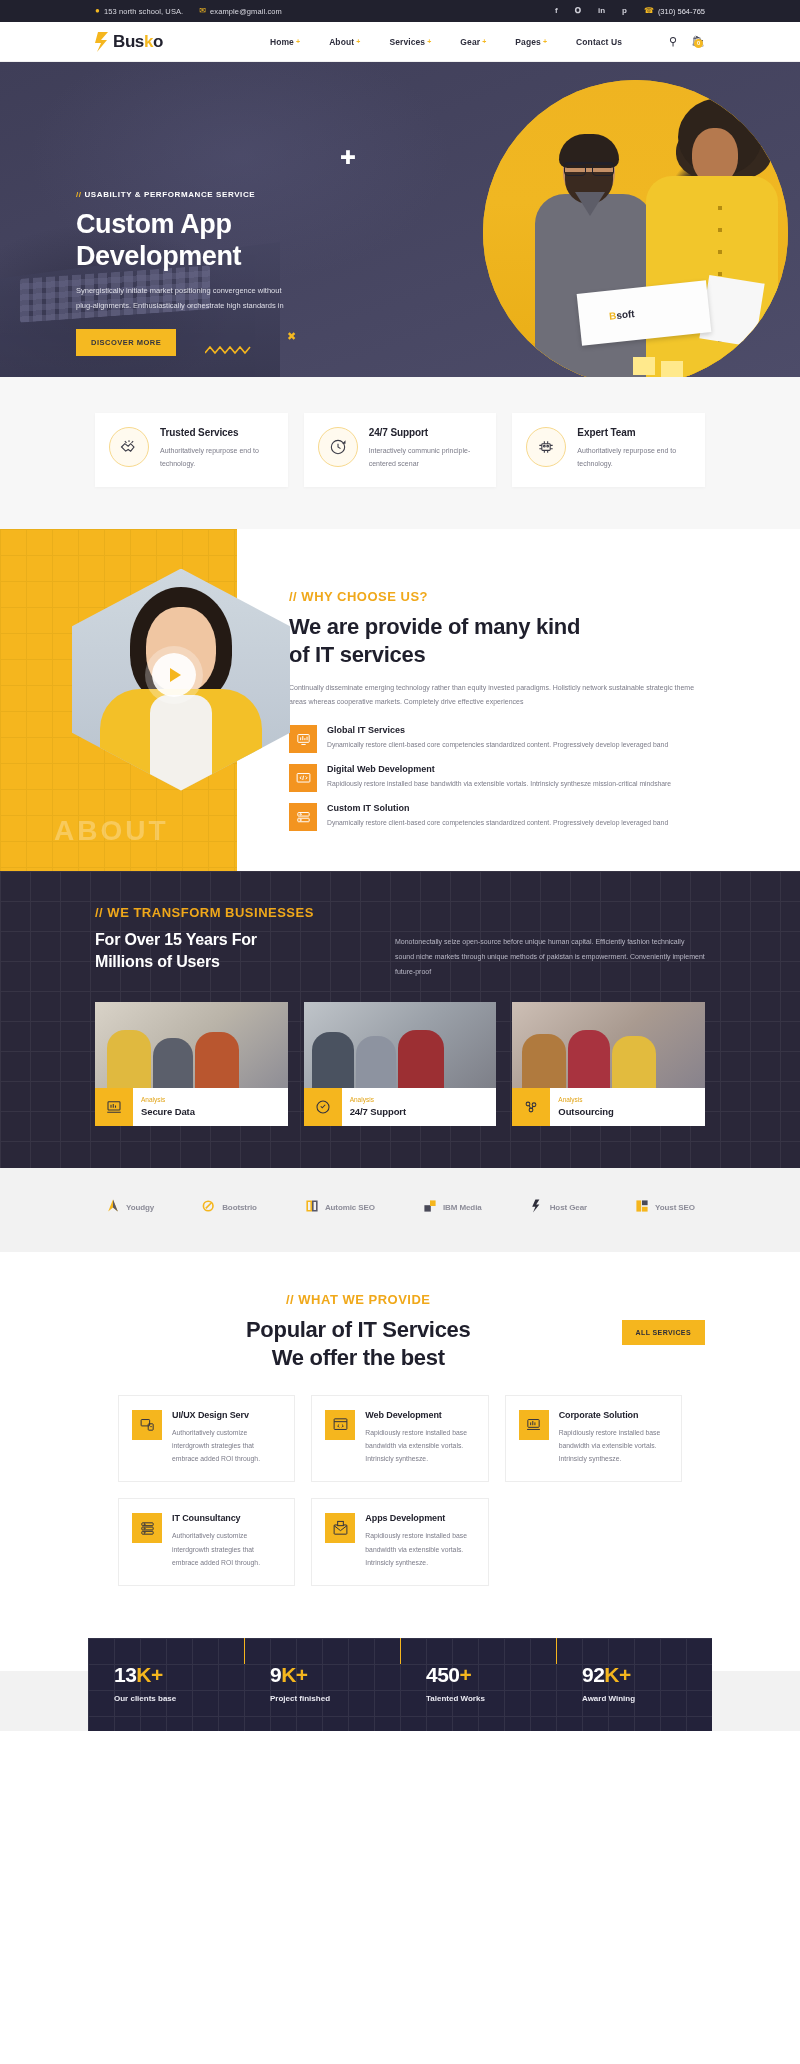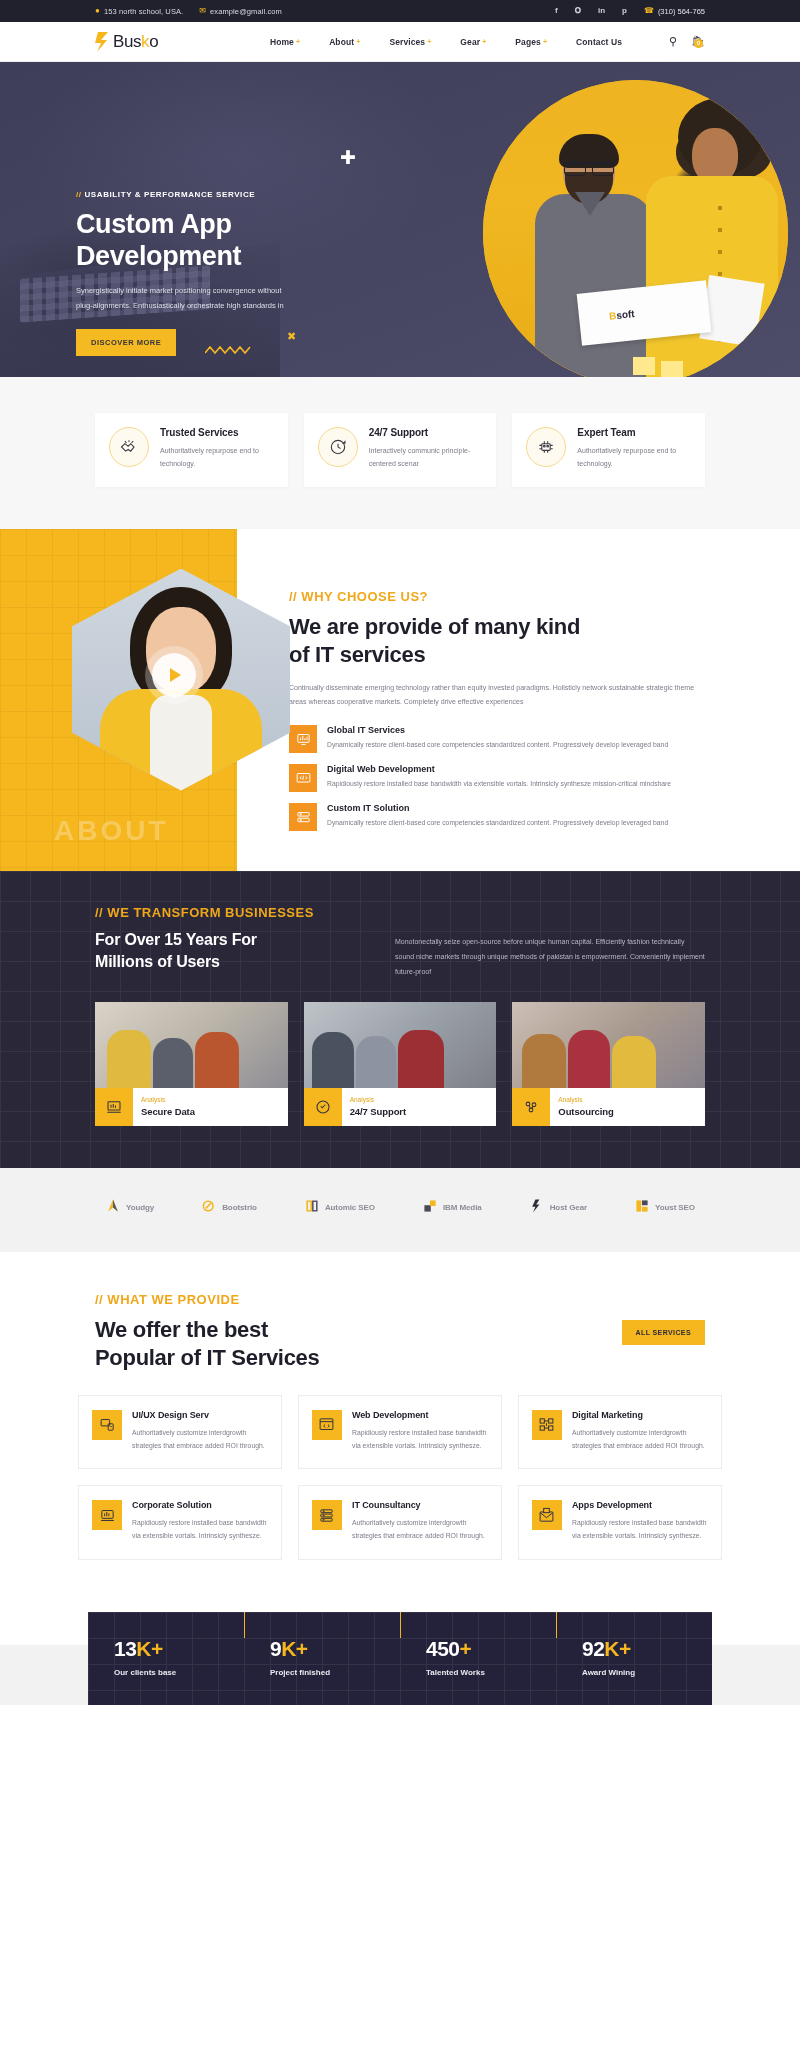--- a/index.html
+++ b/index.html
@@ -36,21 +36,21 @@
     display: flex;
     align-items: center;
     padding: 0 95px;
     border-bottom: 1px solid #f0f0f0;
   }
   .logo { display: flex; align-items: center; gap: 3px; }
   .logo-mark {
     width: 15px; height: 20px; position: relative;
   }
   .logo-mark svg { display: block; }
-  .logo-text { font-size: 17px; font-weight: 400; letter-spacing: -.4px; color: #22222f; }
+  .logo-text { font-size: 17px; font-weight: 700; letter-spacing: -.4px; color: #22222f; }
   .logo-text .k { color: #f5b921; }
   .nav-menu { margin-left: auto; display: flex; align-items: center; gap: 29px; }
   .nav-item {
     font-size: 8.5px; font-weight: 600; color: #2e2e3d;
     display: flex; align-items: center; gap: 2px; letter-spacing: .1px;
   }
   .nav-item .caret { color: #f5b921; font-size: 7px; font-weight: 700; }
   .nav-tools { margin-left: 18px; display: flex; align-items: center; gap: 14px; }
   .nav-ico { font-size: 11px; color: #2e2e3d; line-height: 1; }
   .cart-wrap { position: relative; }
@@ -248,26 +248,26 @@
 
   
   .brands { background:#f2f2f2; padding: 30px 0 34px; }
   .brand-row { display:flex; justify-content: space-between; align-items:center; padding: 0 105px; }
   .brand { display:flex; align-items:center; gap: 5px; }
   .brand-name { font-size: 8px; font-weight: 700; color:#8d8d99; letter-spacing:-.1px;}
 
   
   .services { background:#fff; padding: 40px 0 30px; }
   .svc-head { display:flex; align-items:center; padding: 0 95px; }
-  .svc-head .left { flex:1; }
+  .svc-head .left { flex:1;text-align:center; }
   .all-btn {
     background:#f5b61e; color:#2d2d38; font-size:7px; font-weight:700; letter-spacing:.4px;
     padding: 9px 14px;
   }
-  .svc-grid { display:flex; flex-wrap:wrap; gap: 16px; padding: 0 78px; margin-top: 22px; }
+  .svc-grid { display:flex; flex-wrap:wrap; gap: 16px; padding: 0 118px; margin-top: 22px; }
   .svc-card {
     width: calc((100% - 32px)/3); background:#fff; border: 1px solid #ededed;
     padding: 14px 13px 16px; display:flex; gap: 10px; align-items:flex-start;
   }
   .svc-card-ico { width: 30px; height:30px; flex:0 0 30px; background:#f5b61e; display:flex; align-items:center; justify-content:center; }
   .svc-card-title { font-size: 9px; font-weight: 800; color:#22222e; margin-bottom: 6px; letter-spacing:-.1px;}
   .svc-card-desc { font-size: 6.8px; line-height: 1.95; color:#7c7c89; }
 
   
   .counter-sec { background: linear-gradient(180deg,#fff 0 48%, #f2f2f2 48% 100%); padding: 22px 0 0; }
@@ -681,22 +681,22 @@
   </div>
 
   <div class="services">
     <div class="svc-head">
       <div class="left">
         <div class="sec-tag">
           <span class="slash">//</span>
           <span>WHAT WE PROVIDE</span>
         </div>
         <div class="sec-title">
+          <div>Popular of IT Services</div>
           <div>We offer the best</div>
-          <div>Popular of IT Services</div>
         </div>
       </div>
       <div class="all-btn">ALL SERVICES</div>
     </div>
 
     <div class="svc-grid">
 
       <div class="svc-card">
         <div class="svc-card-ico">
           <svg width="17" height="17" viewBox="0 0 24 24" fill="none" stroke="#32323f" stroke-width="1.4">
@@ -718,35 +718,20 @@
               <path d="M3 8h18"></path>
               <path d="M10 12l-2 2 2 2M14 12l2 2-2 2"></path>
           </svg>
         </div>
         <div>
           <div class="svc-card-title">Web Development</div>
           <div class="svc-card-desc">Rapidiously restore installed base bandwidth via extensible vortals. Intrinsicly synthesze.</div>
         </div>
       </div>
 
-      <div class="svc-card">
-        <div class="svc-card-ico">
-          <svg width="17" height="17" viewBox="0 0 24 24" fill="none" stroke="#32323f" stroke-width="1.4">
-            <rect x="3" y="4" width="6" height="6"></rect>
-              <rect x="15" y="4" width="6" height="6"></rect>
-            <rect x="3" y="14" width="6" height="6"></rect>
-              <rect x="15" y="14" width="6" height="6"></rect>
-              <path d="M9 7h6M9 17h6M12 10v4"></path>
-          </svg>
-        </div>
-        <div>
-          <div class="svc-card-title">Digital Marketing</div>
-          <div class="svc-card-desc">Authoritatively customize interdgrowth strategies that embrace added ROI through.</div>
-        </div>
-      </div>
 
       <div class="svc-card">
         <div class="svc-card-ico">
           <svg width="17" height="17" viewBox="0 0 24 24" fill="none" stroke="#32323f" stroke-width="1.4">
             <rect x="4" y="5" width="16" height="11" rx="1"></rect>
               <path d="M8 13V9M11 13v-6M14 13v-4M3 19h18"></path>
           </svg>
         </div>
         <div>
           <div class="svc-card-title">Corporate Solution</div>

